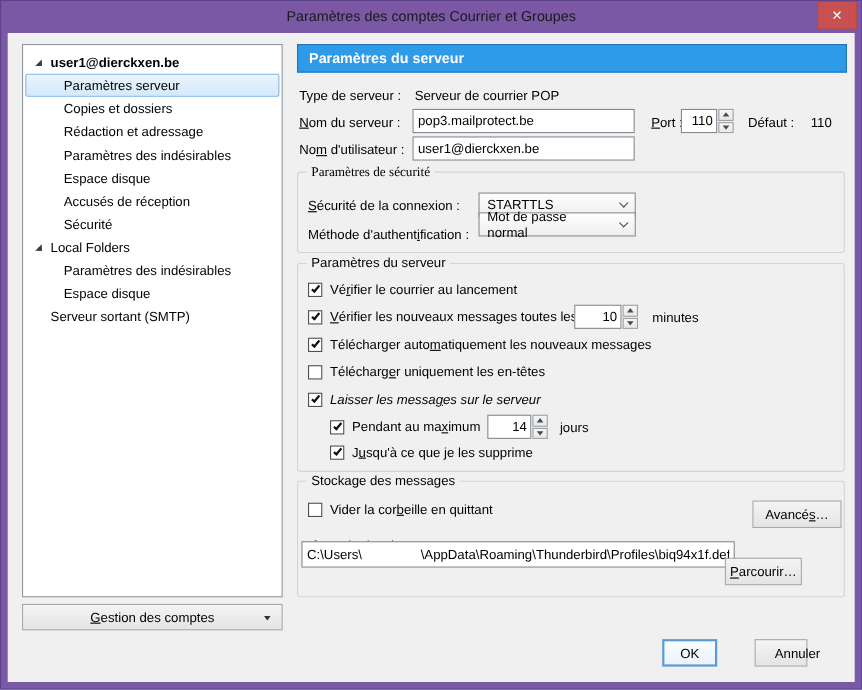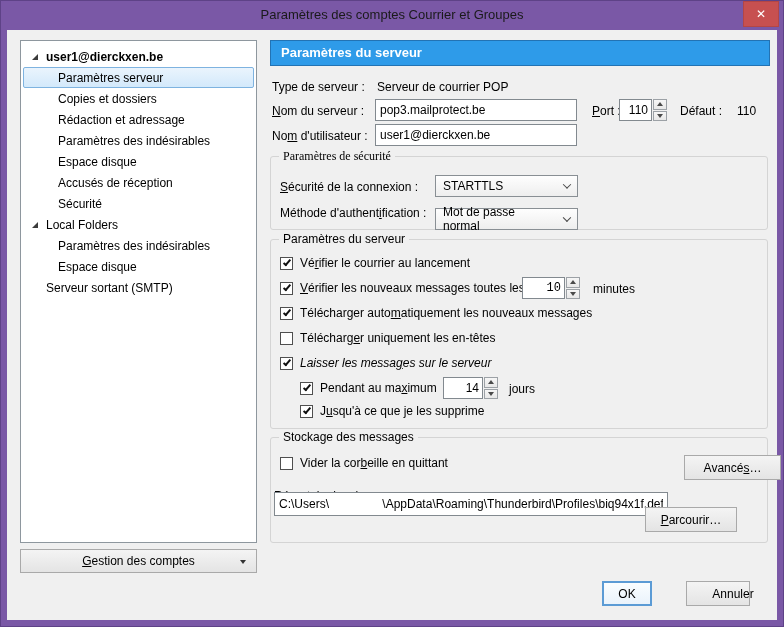--- a/index.html
+++ b/index.html
@@ -110,21 +110,21 @@
 
     <div class="group" style="left:263px;top:126px;width:498px;height:74px;font-family:Liberation Serif, serif;">
       <span class="legend">Paramètres de sécurité</span>
     </div>
     <span class="lbl" style="left:273px;top:150px;"><u>S</u>écurité de la connexion :</span>
     <div class="select" style="left:428px;top:145px;">
       <span>STARTTLS</span>
       <span class="chevron"></span>
     </div>
     <span class="lbl" style="left:273px;top:176px;">Méthode d'authent<u>i</u>fication :</span>
-    <div class="select" style="left:428px;top:178px;gap:15px;">
+    <div class="select" style="left:428px;top:163px;gap:15px;">
       <span>Mot de passe normal</span>
       <span class="chevron"></span>
     </div>
 
     <div class="group" style="left:263px;top:209px;width:498px;height:190px;">
       <span class="legend">Paramètres du serveur</span>
     </div>
 
     <div class="chkrow" style="left:273px;top:223px;">
       <span class="cb">
@@ -132,21 +132,21 @@
         </span>
       <span class="cblbl">Vé<u>r</u>ifier le courrier au lancement</span>
     </div>
 
     <div class="chkrow" style="left:273px;top:248px;">
       <span class="cb">
           <span class="tick"></span>
         </span>
       <span class="cblbl"><u>V</u>érifier les nouveaux messages toutes les</span>
     </div>
-    <span class="spin" style="left:515px;top:247px;font-family:Liberation Mono, monospace;">
+    <span class="spin" style="left:515px;top:247px;">
       <input style="width: 43px;" value="10">
       <span class="spin-btns">
         <span class="spin-up">
             <span class="tri-up"></span>
           </span>
         <span class="spin-down">
             <span class="tri-down"></span>
           </span>
       </span>
     </span>
@@ -198,27 +198,27 @@
     </div>
 
     <div class="group" style="left:263px;top:407px;width:498px;height:106px;">
       <span class="legend">Stockage des messages</span>
     </div>
 
     <div class="chkrow" style="left:273px;top:423px;">
       <span class="cb"></span>
       <span class="cblbl">Vider la cor<u>b</u>eille en quittant</span>
     </div>
-    <button class="btn" style="left:677px;top:425px;width:97px;height:25px;">
+    <button class="btn" style="left:677px;top:425px;width:81px;height:25px;">
       <span>Avancé<u>s</u>…</span>
     </button>
 
     <span class="lbl" style="left:267px;top:459px;">Répertoire local :</span>
     <input class="txt" style="left: 267px; top: 462px; width: 394px; height: 24px;" value="C:\Users\                \AppData\Roaming\Thunderbird\Profiles\biq94x1f.def">
-    <button class="btn" style="left:638px;top:477px;width:92px;height:25px;">
+    <button class="btn" style="left:652px;top:477px;width:70px;height:25px;">
       <span><u>P</u>arcourir…</span>
     </button>
 
     <button class="btn default" style="left:595px;top:551px;width:50px;height:25px;">OK</button>
-    <button class="btn" style="left:679px;top:551px;width:64px;height:25px;padding-left:30px;">Annuler</button>
+    <button class="btn" style="left:679px;top:551px;width:48px;height:25px;padding-left:30px;">Annuler</button>
 
   </div>
 </div>
 
 </body></html>

